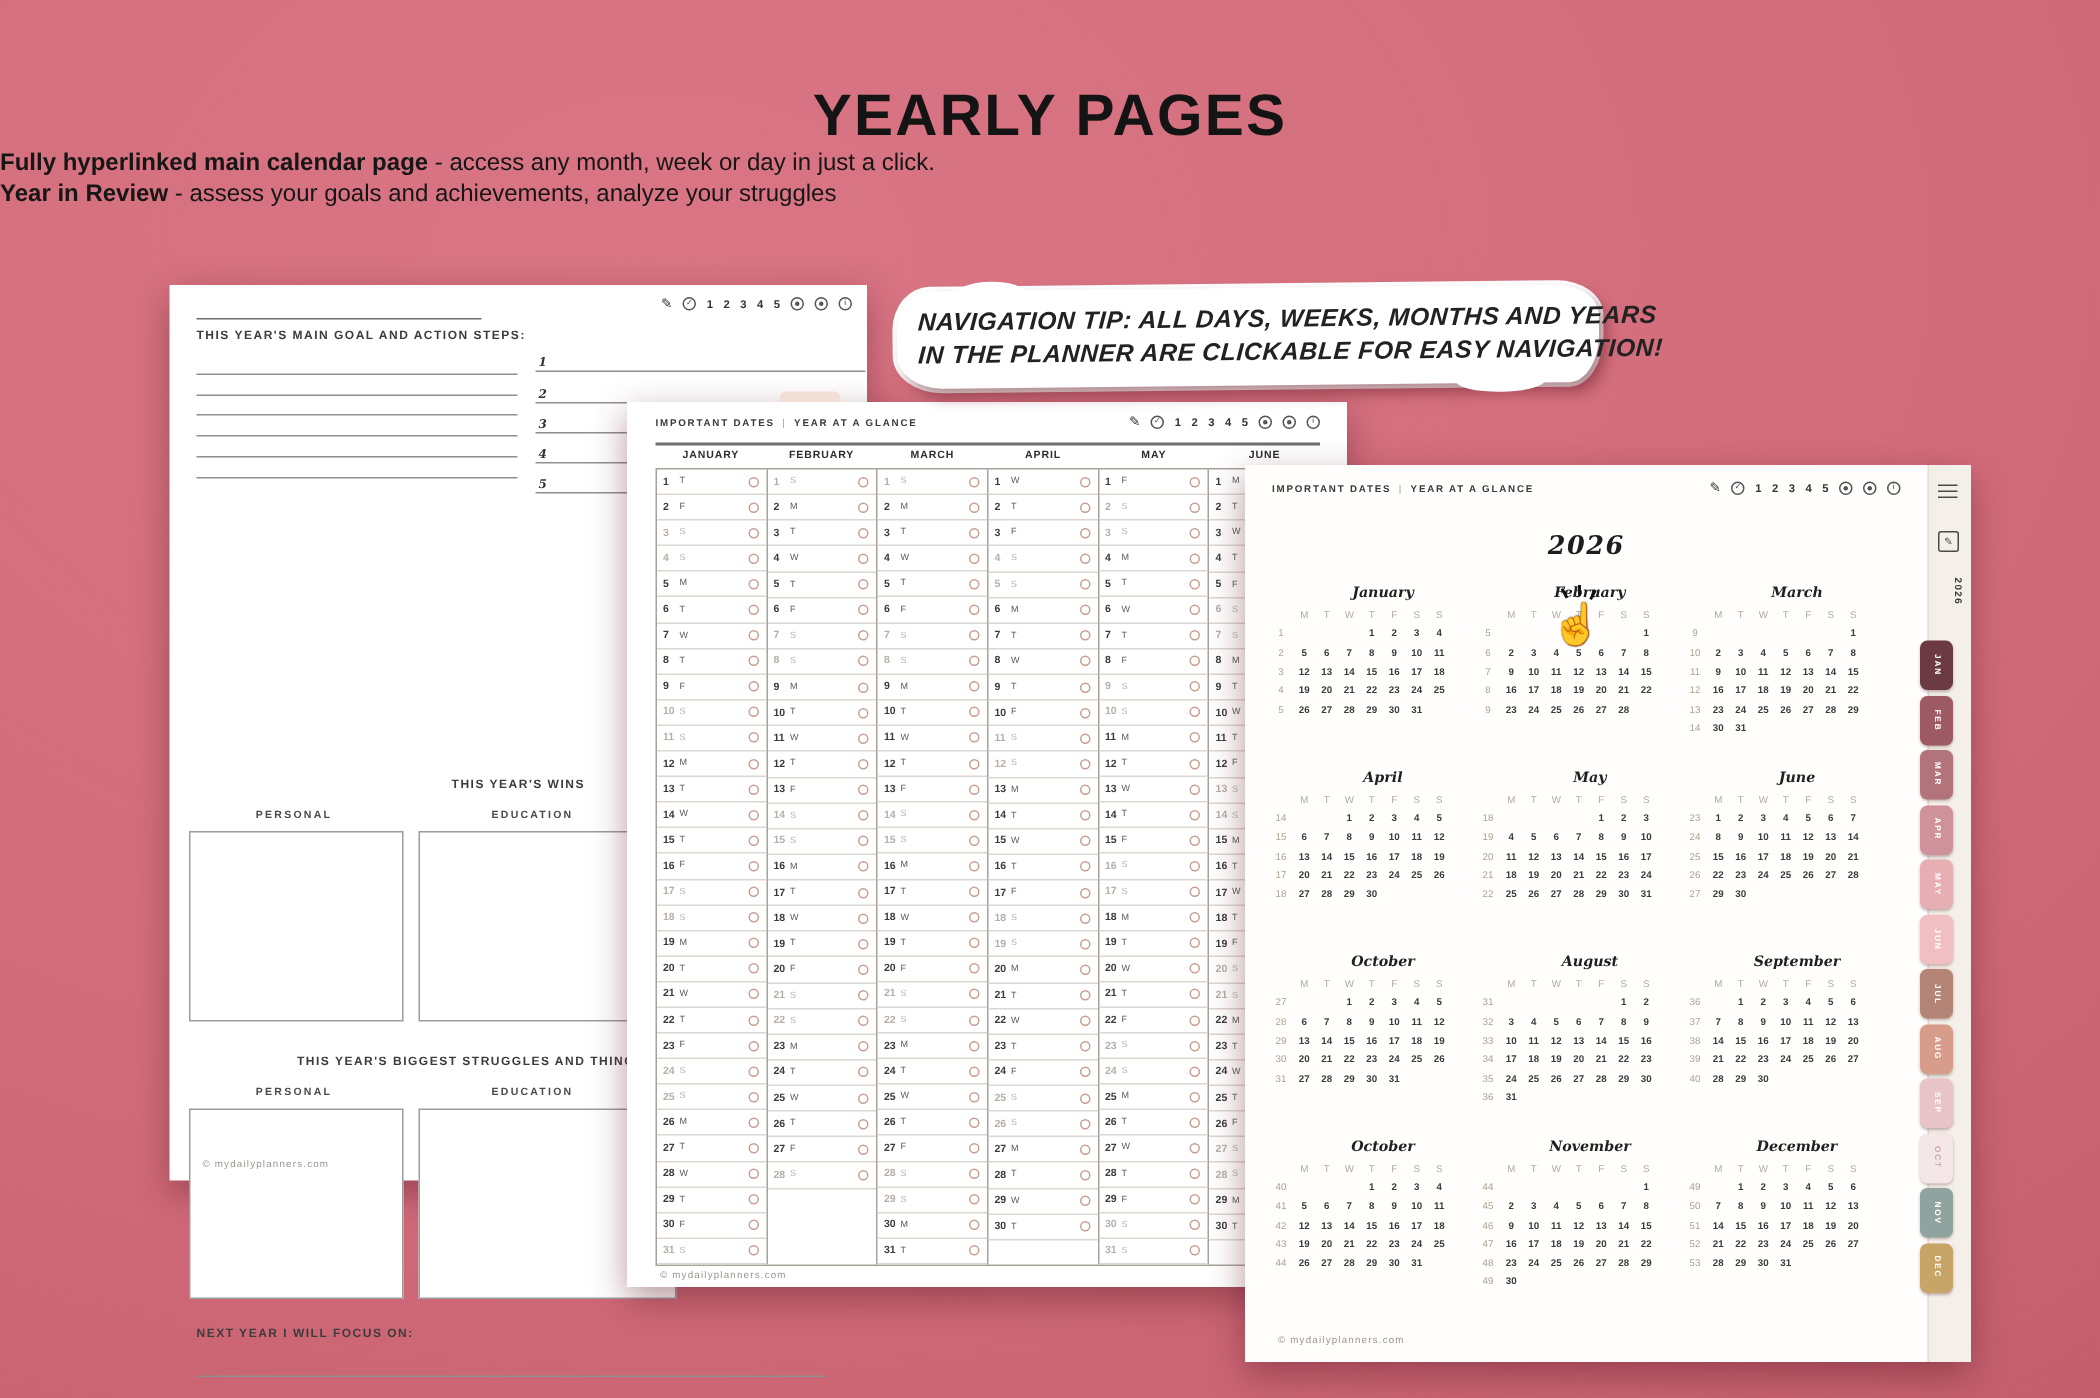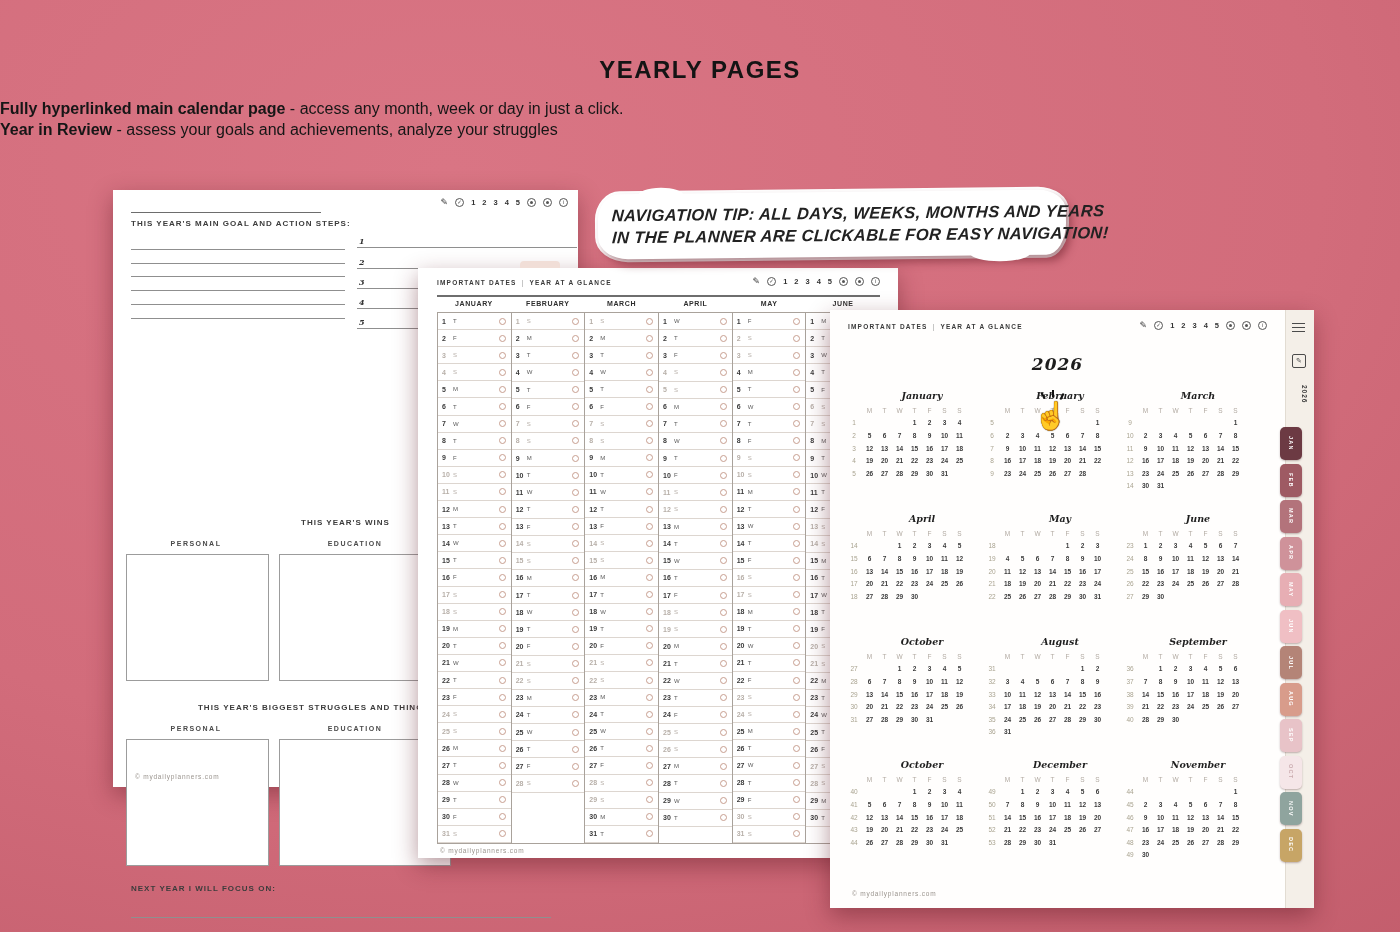--- a/index.html
+++ b/index.html
@@ -4,21 +4,21 @@
 <style>
   html,body{margin:0;padding:0;background:#333;}
   .canvas{position:relative;width:1400px;height:932px;overflow:hidden;
     background:radial-gradient(130% 130% at 32% 18%, #d97584 0%, #d26c7b 48%, #bc5766 100%);
     font-family:"Liberation Sans", sans-serif;}
 
   
   .watermark{position:absolute;top:26px;left:0;width:100%;text-align:center;
     font-size:11px;font-weight:700;letter-spacing:2px;color:#a9875c;opacity:.9;}
   .big-title{position:absolute;top:56px;left:0;width:100%;text-align:center;margin:0;
-    font-size:24px;font-weight:800;letter-spacing:1.5px;color:#141414;}
+    font-size:39px;font-weight:800;letter-spacing:1.5px;color:#141414;}
   .descs{position:absolute;top:100px;left:0;width:100%;color:#161616;}
   .descs p{margin:0 0 4px;font-size:16px;line-height:17px;}
   .descs b{font-weight:700;}
 
   
   .tip{position:absolute;left:598px;top:192px;width:468px;padding:10px 14px 11px;box-sizing:border-box;
     background:#fff;border-radius:22px 28px 20px 30px / 26px 20px 32px 22px;
     box-shadow:5px 6px 9px rgba(100,25,38,.5), 0 0 0 3px #fff;
     transform:rotate(-0.6deg);z-index:9;}
   .tip:before,.tip:after{content:"";position:absolute;background:#fff;border-radius:50%;}
@@ -1704,20 +1704,81 @@
             <div class="ycell">26</div>
             <div class="ycell">27</div>
             <div class="ycell">28</div>
             <div class="ycell">29</div>
             <div class="ycell">30</div>
             <div class="ycell">31</div>
             <div class="ycell"></div>
           </div>
         </div>
         <div class="ymonth">
+          <h4>November</h4>
+          <div class="ygrid">
+            <div class="ycell yhd"></div>
+            <div class="ycell yhd">M</div>
+            <div class="ycell yhd">T</div>
+            <div class="ycell yhd">W</div>
+            <div class="ycell yhd">T</div>
+            <div class="ycell yhd">F</div>
+            <div class="ycell yhd">S</div>
+            <div class="ycell yhd">S</div>
+            <div class="ycell ywk">44</div>
+            <div class="ycell"></div>
+            <div class="ycell"></div>
+            <div class="ycell"></div>
+            <div class="ycell"></div>
+            <div class="ycell"></div>
+            <div class="ycell"></div>
+            <div class="ycell">1</div>
+            <div class="ycell ywk">45</div>
+            <div class="ycell">2</div>
+            <div class="ycell">3</div>
+            <div class="ycell">4</div>
+            <div class="ycell">5</div>
+            <div class="ycell">6</div>
+            <div class="ycell">7</div>
+            <div class="ycell">8</div>
+            <div class="ycell ywk">46</div>
+            <div class="ycell">9</div>
+            <div class="ycell">10</div>
+            <div class="ycell">11</div>
+            <div class="ycell">12</div>
+            <div class="ycell">13</div>
+            <div class="ycell">14</div>
+            <div class="ycell">15</div>
+            <div class="ycell ywk">47</div>
+            <div class="ycell">16</div>
+            <div class="ycell">17</div>
+            <div class="ycell">18</div>
+            <div class="ycell">19</div>
+            <div class="ycell">20</div>
+            <div class="ycell">21</div>
+            <div class="ycell">22</div>
+            <div class="ycell ywk">48</div>
+            <div class="ycell">23</div>
+            <div class="ycell">24</div>
+            <div class="ycell">25</div>
+            <div class="ycell">26</div>
+            <div class="ycell">27</div>
+            <div class="ycell">28</div>
+            <div class="ycell">29</div>
+            <div class="ycell ywk">49</div>
+            <div class="ycell">30</div>
+            <div class="ycell"></div>
+            <div class="ycell"></div>
+            <div class="ycell"></div>
+            <div class="ycell"></div>
+            <div class="ycell"></div>
+            <div class="ycell"></div>
+          </div>
+        </div>
+        <div class="ymonth">
           <h4>December</h4>
           <div class="ygrid">
             <div class="ycell yhd"></div>
             <div class="ycell yhd">M</div>
             <div class="ycell yhd">T</div>
             <div class="ycell yhd">W</div>
             <div class="ycell yhd">T</div>
             <div class="ycell yhd">F</div>
             <div class="ycell yhd">S</div>
             <div class="ycell yhd">S</div>
@@ -1756,81 +1817,20 @@
             <div class="ycell ywk">53</div>
             <div class="ycell">28</div>
             <div class="ycell">29</div>
             <div class="ycell">30</div>
             <div class="ycell">31</div>
             <div class="ycell"></div>
             <div class="ycell"></div>
             <div class="ycell"></div>
           </div>
         </div>
-        <div class="ymonth">
-          <h4>November</h4>
-          <div class="ygrid">
-            <div class="ycell yhd"></div>
-            <div class="ycell yhd">M</div>
-            <div class="ycell yhd">T</div>
-            <div class="ycell yhd">W</div>
-            <div class="ycell yhd">T</div>
-            <div class="ycell yhd">F</div>
-            <div class="ycell yhd">S</div>
-            <div class="ycell yhd">S</div>
-            <div class="ycell ywk">44</div>
-            <div class="ycell"></div>
-            <div class="ycell"></div>
-            <div class="ycell"></div>
-            <div class="ycell"></div>
-            <div class="ycell"></div>
-            <div class="ycell"></div>
-            <div class="ycell">1</div>
-            <div class="ycell ywk">45</div>
-            <div class="ycell">2</div>
-            <div class="ycell">3</div>
-            <div class="ycell">4</div>
-            <div class="ycell">5</div>
-            <div class="ycell">6</div>
-            <div class="ycell">7</div>
-            <div class="ycell">8</div>
-            <div class="ycell ywk">46</div>
-            <div class="ycell">9</div>
-            <div class="ycell">10</div>
-            <div class="ycell">11</div>
-            <div class="ycell">12</div>
-            <div class="ycell">13</div>
-            <div class="ycell">14</div>
-            <div class="ycell">15</div>
-            <div class="ycell ywk">47</div>
-            <div class="ycell">16</div>
-            <div class="ycell">17</div>
-            <div class="ycell">18</div>
-            <div class="ycell">19</div>
-            <div class="ycell">20</div>
-            <div class="ycell">21</div>
-            <div class="ycell">22</div>
-            <div class="ycell ywk">48</div>
-            <div class="ycell">23</div>
-            <div class="ycell">24</div>
-            <div class="ycell">25</div>
-            <div class="ycell">26</div>
-            <div class="ycell">27</div>
-            <div class="ycell">28</div>
-            <div class="ycell">29</div>
-            <div class="ycell ywk">49</div>
-            <div class="ycell">30</div>
-            <div class="ycell"></div>
-            <div class="ycell"></div>
-            <div class="ycell"></div>
-            <div class="ycell"></div>
-            <div class="ycell"></div>
-            <div class="ycell"></div>
-          </div>
-        </div>
       </div>
 
     <div class="strip"></div>
     <div class="burger">
         <div></div>
         <div></div>
         <div></div>
       </div>
     <div class="note-ic">✎</div>
     <div class="vyear">2026</div>

